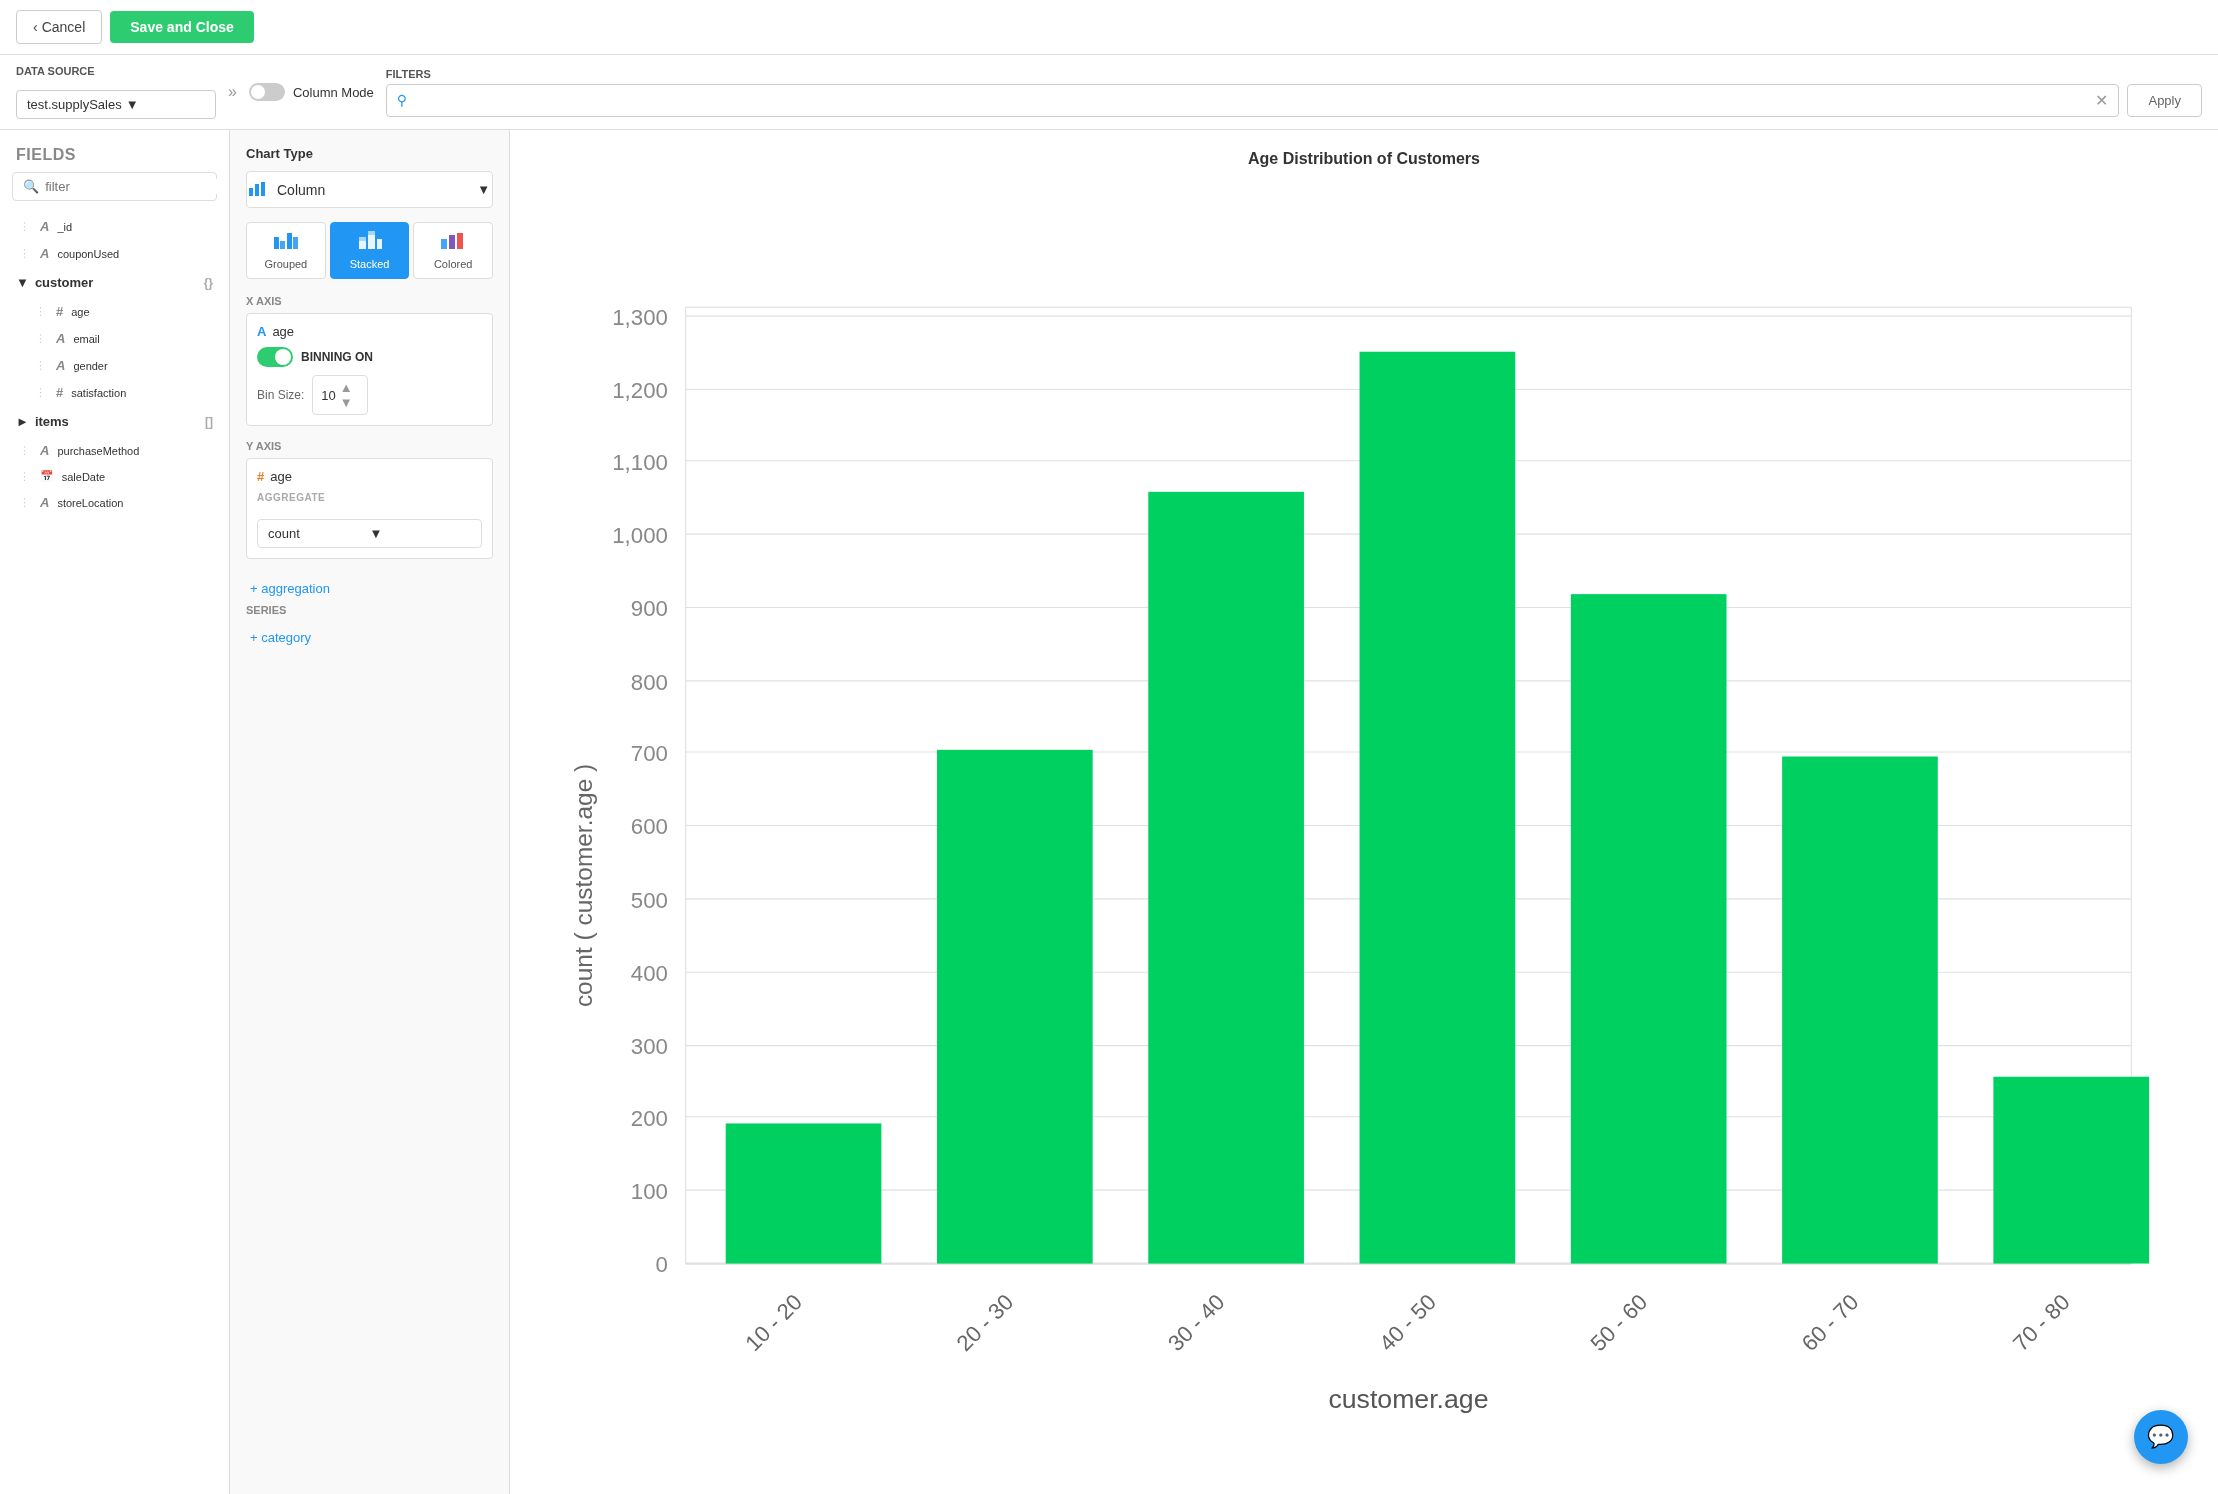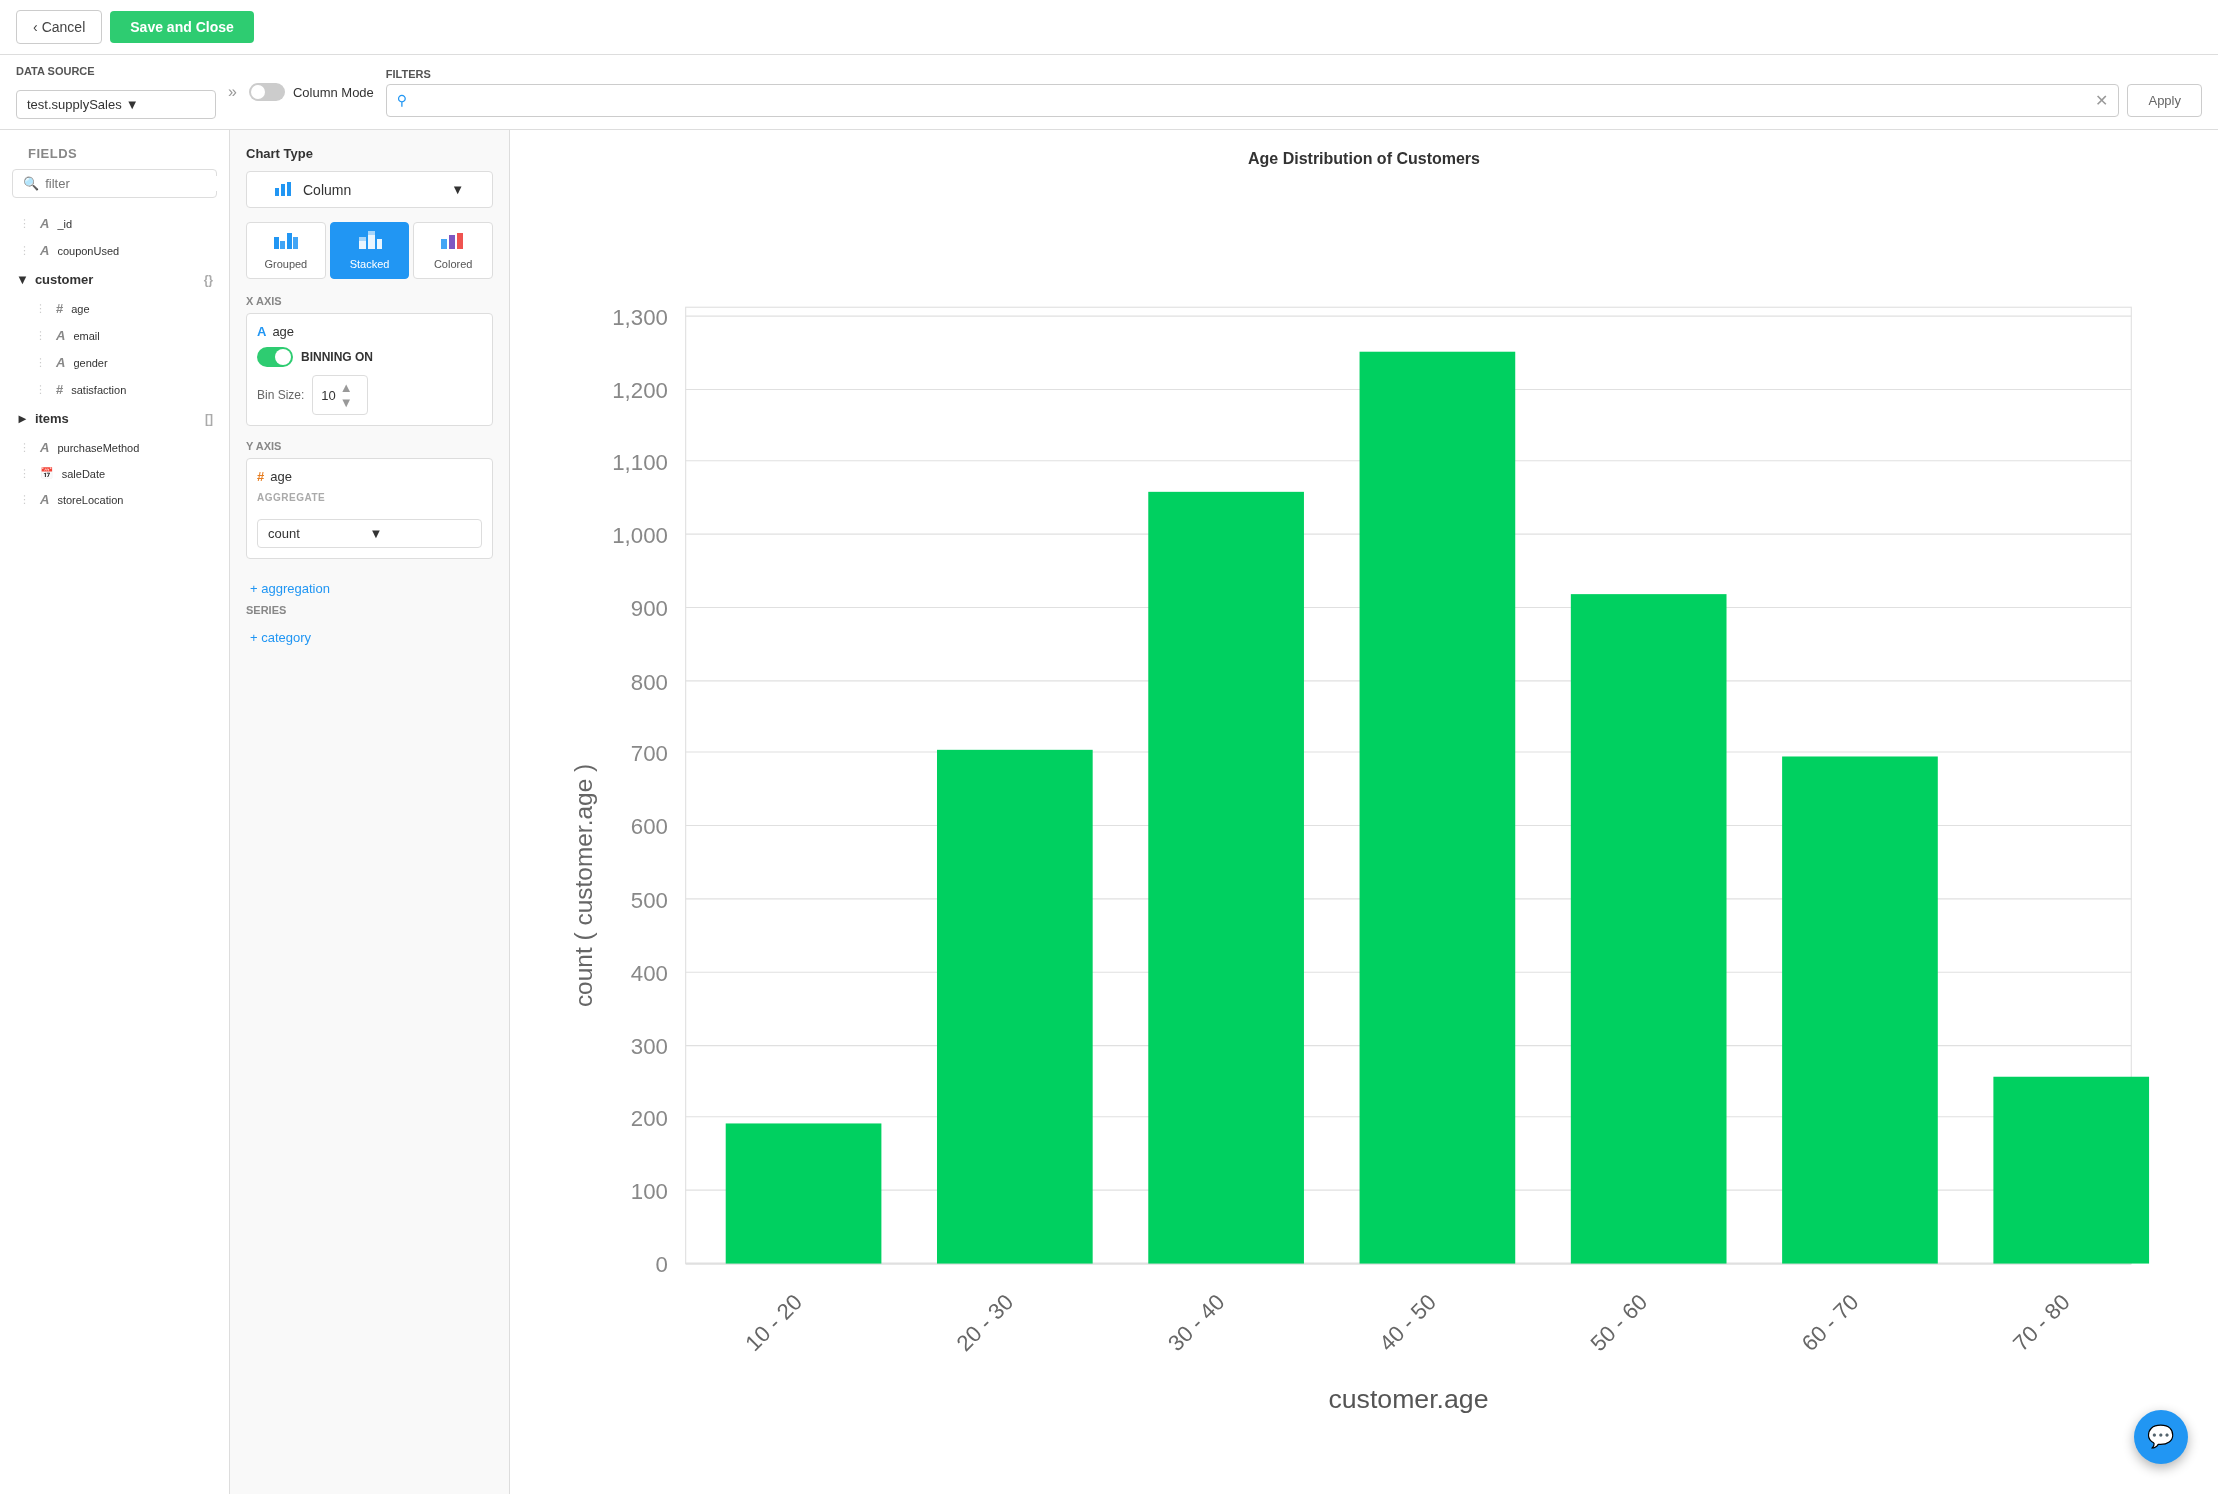--- a/index.html
+++ b/index.html
@@ -65,22 +65,22 @@
 
     
     .main-layout { display: flex; height: calc(100vh - 110px); }
 
     
     .sidebar {
       width: 230px; background: #fff; border-right: 1px solid #ddd;
       overflow-y: auto; padding: 16px 0;
     }
     .fields-label {
-      font-size: 13px; font-weight: 700; color: #888;
-      padding: 0 28px 8px; text-transform: uppercase; letter-spacing: 0.5px;
+      font-size: 16px; font-weight: 700; color: #888;
+      padding: 0 16px 8px; text-transform: uppercase; letter-spacing: 0.5px;
     }
     .search-input-wrap {
       padding: 0 12px 12px;
     }
     .search-input {
       display: flex; align-items: center; gap: 6px;
       border: 1px solid #ddd; border-radius: 4px; padding: 6px 10px;
       background: #fff;
     }
     .search-input input { border: none; outline: none; font-size: 13px; flex: 1; color: #aaa; }
@@ -103,21 +103,21 @@
 
     
     .chart-panel {
       width: 280px; background: #f9f9f9; border-right: 1px solid #ddd;
       overflow-y: auto; padding: 16px;
     }
     .chart-type-label { font-size: 13px; font-weight: 700; color: #333; margin-bottom: 10px; }
     .chart-select {
       display: flex; align-items: center; gap: 8px;
       border: 1px solid #ddd; border-radius: 4px;
-      padding: 8px 28px; background: #fff; cursor: pointer; margin-bottom: 14px;
+      padding: 8px 2px; background: #fff; cursor: pointer; margin-bottom: 14px;
     }
     .chart-select-icon { color: #2196F3; }
     .chart-select-text { flex: 1; font-size: 14px; }
     .chart-type-options {
       display: flex; gap: 4px; margin-bottom: 16px;
     }
     .chart-option {
       display: flex; flex-direction: column; align-items: center; gap: 4px;
       padding: 8px 12px; border: 1px solid #ddd; border-radius: 4px;
       cursor: pointer; background: #fff; font-size: 11px; color: #555; flex: 1;

